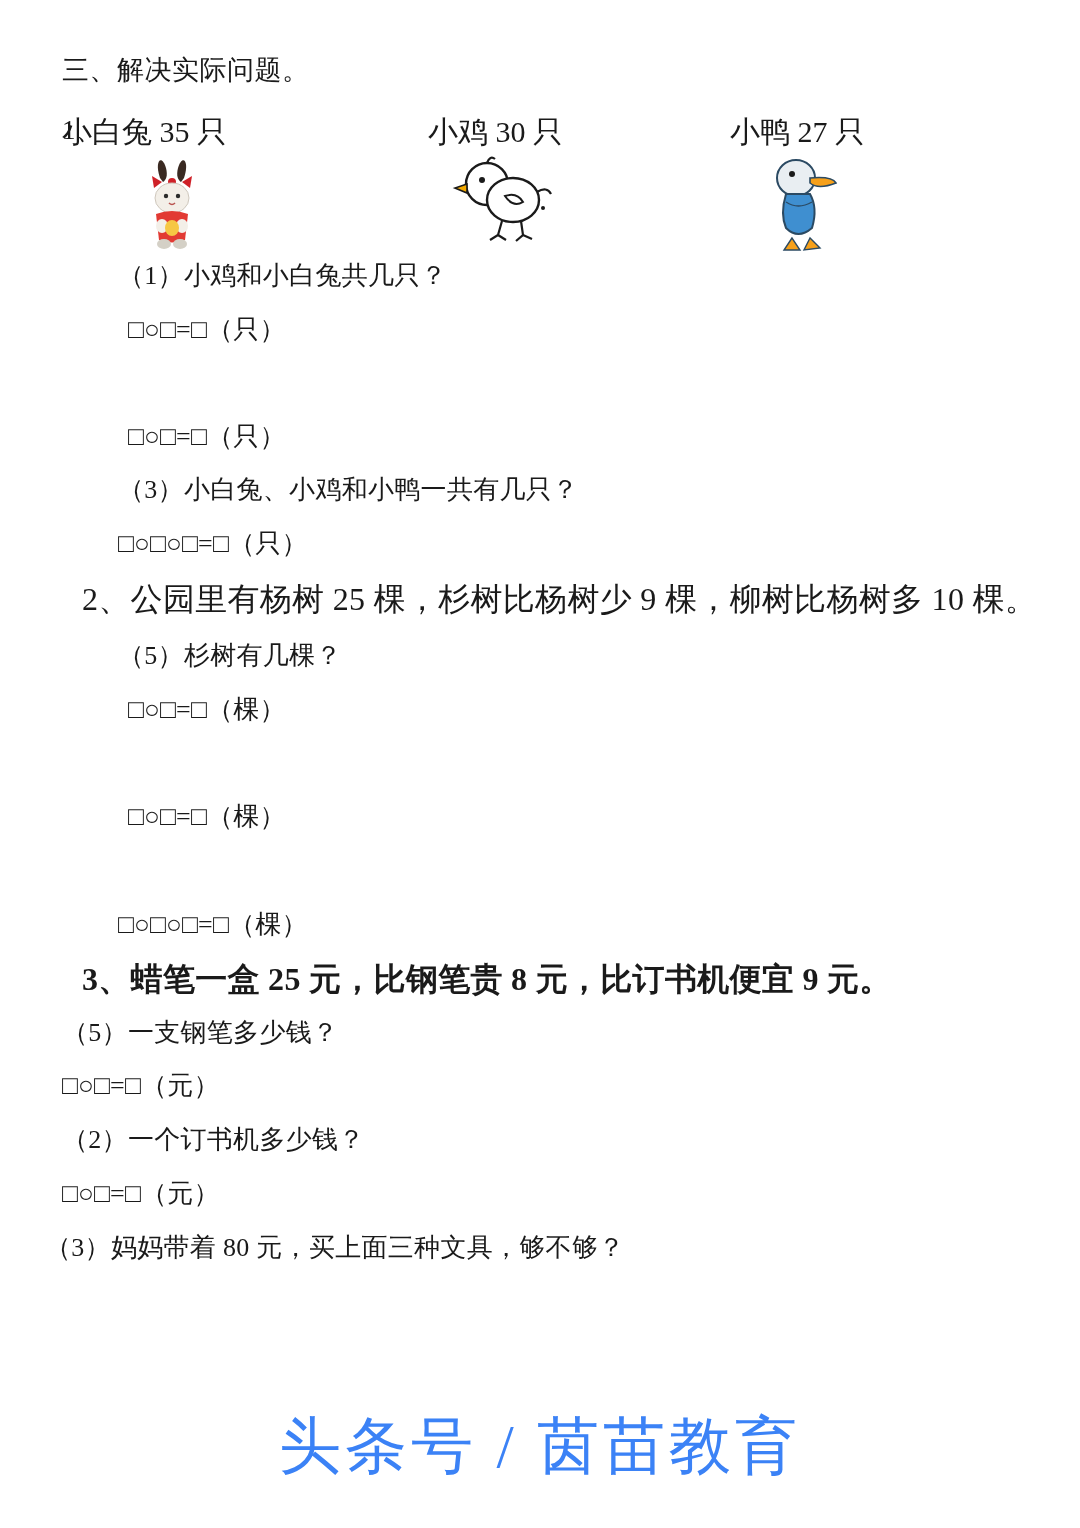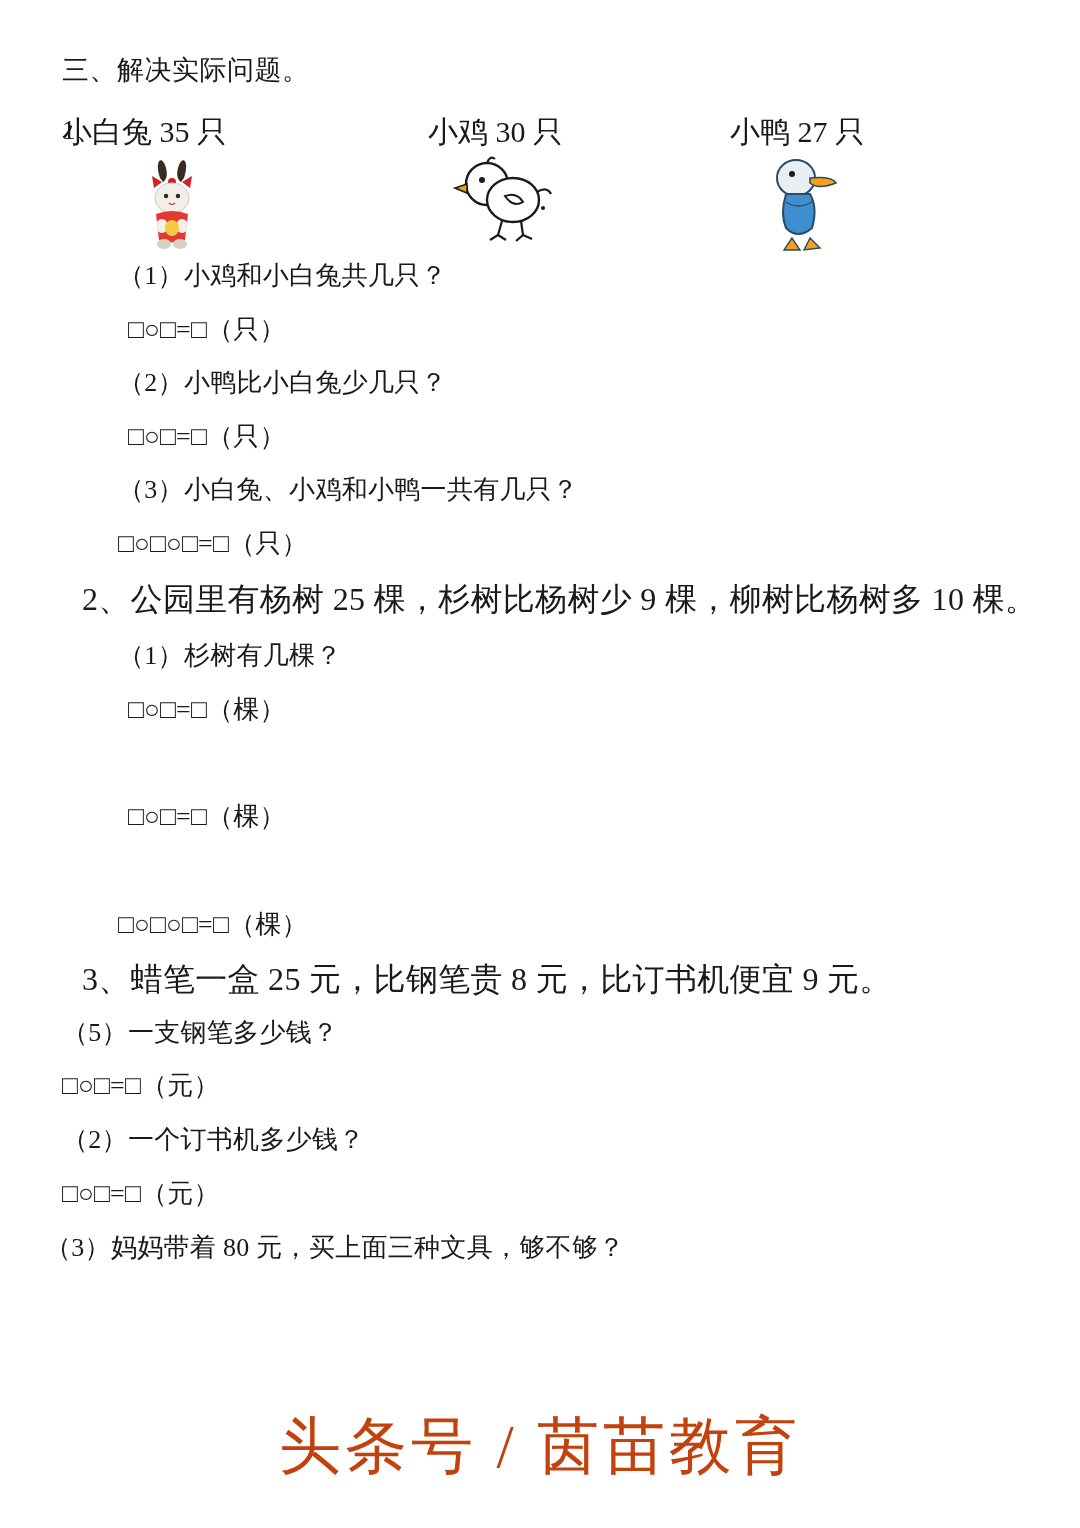--- a/index.html
+++ b/index.html
@@ -77,21 +77,21 @@
     font-size: 32px;
     white-space: nowrap;
     letter-spacing: 0.3px;
   }
   .watermark {
     position: absolute;
     left: 50%;
     transform: translateX(-50%);
     bottom: 40px;
     font-size: 62px;
-    color: #c2410c;
+    color: #3b82f6;
     font-family: "Liberation Serif", "DejaVu Serif", serif;
     white-space: nowrap;
     letter-spacing: 4px;
   }
   
   svg { display: block; }
 </style>
 </head>
 <body>
 
@@ -170,36 +170,35 @@
         <path d="M30 86 l-8 12 l16 0 z" fill="#f6a01a" stroke="#2b4a63" stroke-width="1.4"></path>
         <path d="M48 86 l-6 12 l16 -2 z" fill="#f6a01a" stroke="#2b4a63" stroke-width="1.4"></path>
       </svg>
     </div>
 
   </div>
 
   <div class="q" style="left:118px; top:258px;">（1）小鸡和小白兔共几只？</div>
   <div class="ans" style="left:128px; top:312px;">□○□=□（只）</div>
 
-  <div class="q" style="left:118px; top:365px;">（2）小鸭比小白兔少几只？</div>
   <div class="ans" style="left:128px; top:419px;">□○□=□（只）</div>
 
   <div class="q" style="left:118px; top:472px;">（3）小白兔、小鸡和小鸭一共有几只？</div>
   <div class="ans" style="left:118px; top:526px;">□○□○□=□（只）</div>
 
   <div class="stmt" style="left:82px; top:578px;">2、公园里有杨树 25 棵，杉树比杨树少 9 棵，柳树比杨树多 10 棵。</div>
 
-  <div class="q" style="left:118px; top:638px;">（1）杉树有几棵？</div>
+  <div class="q" style="left:118px; top:638px;">（5）杉树有几棵？</div>
   <div class="ans" style="left:128px; top:692px;">□○□=□（棵）</div>
 
   <div class="ans" style="left:128px; top:799px;">□○□=□（棵）</div>
 
   <div class="ans" style="left:118px; top:907px;">□○□○□=□（棵）</div>
 
-  <div class="stmt" style="left:82px; top:958px;">3、蜡笔一盒 25 元，比钢笔贵 8 元，比订书机便宜 9 元。</div>
+  <div class="stmt" style="left:82px; top:958px;font-weight:bold;">3、蜡笔一盒 25 元，比钢笔贵 8 元，比订书机便宜 9 元。</div>
 
   <div class="q" style="left:62px; top:1015px;">（5）一支钢笔多少钱？</div>
   <div class="ans" style="left:62px; top:1068px;">□○□=□（元）</div>
 
   <div class="q" style="left:62px; top:1122px;">（2）一个订书机多少钱？</div>
   <div class="ans" style="left:62px; top:1176px;">□○□=□（元）</div>
 
   <div class="q" style="left:45px; top:1230px;">（3）妈妈带着 80 元，买上面三种文具，够不够？</div>
 
   <div class="watermark">头条号 / 茵苗教育</div>

